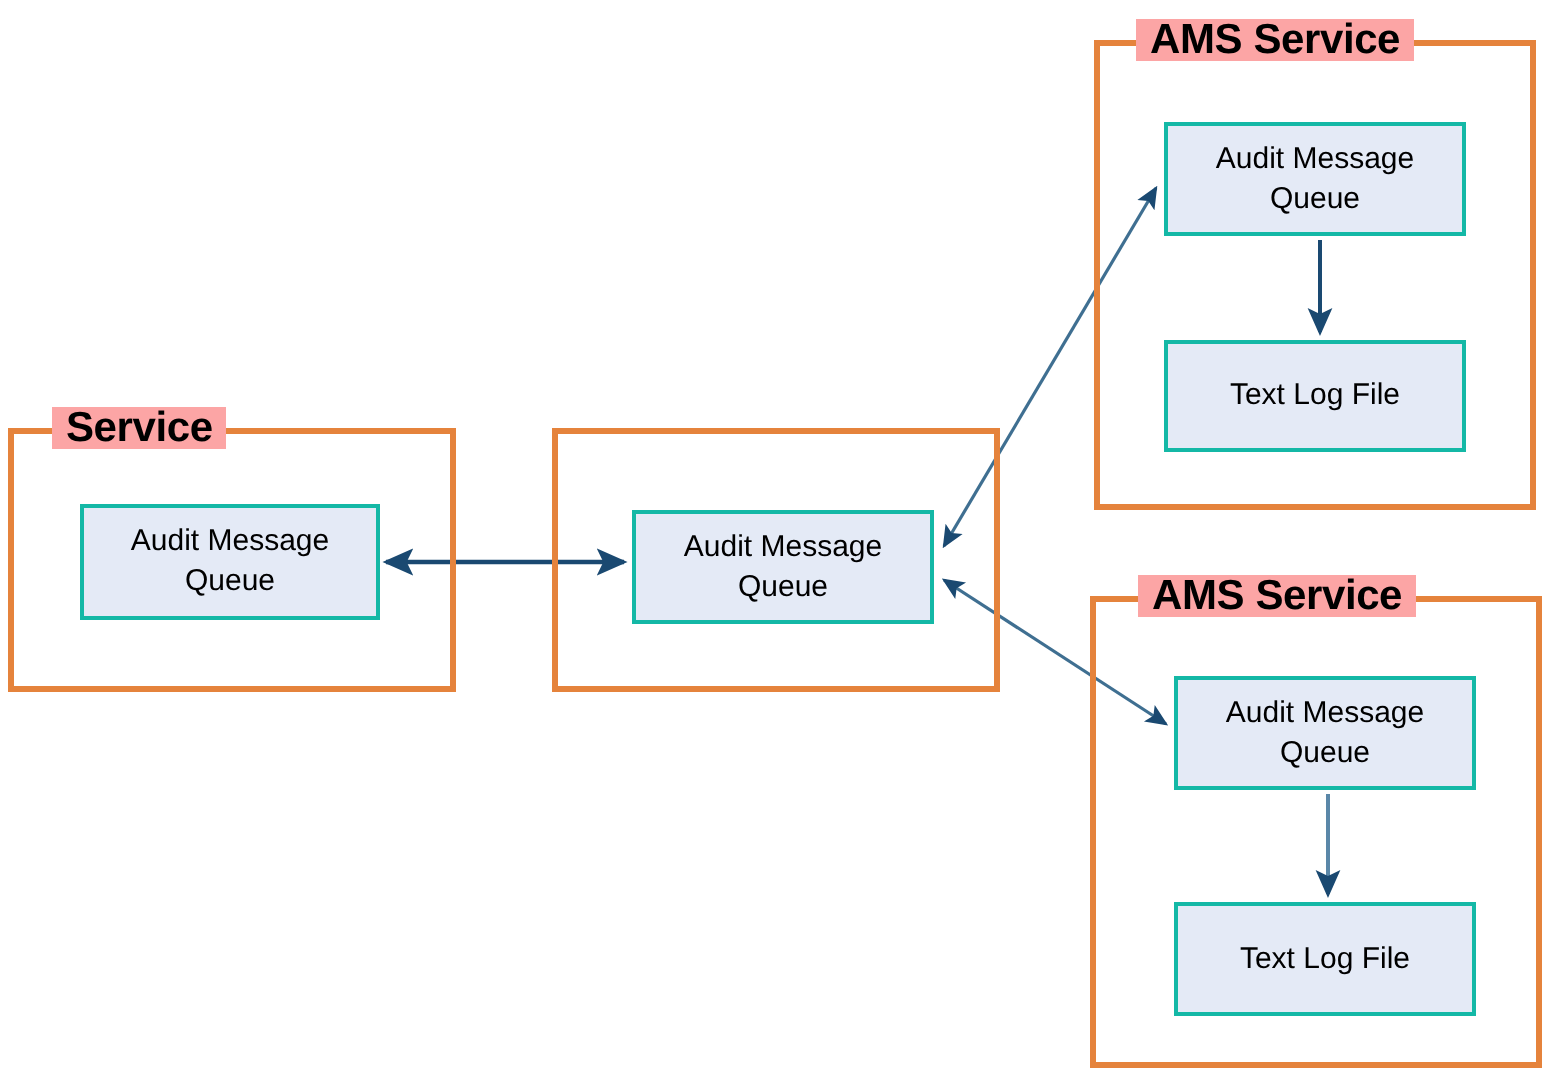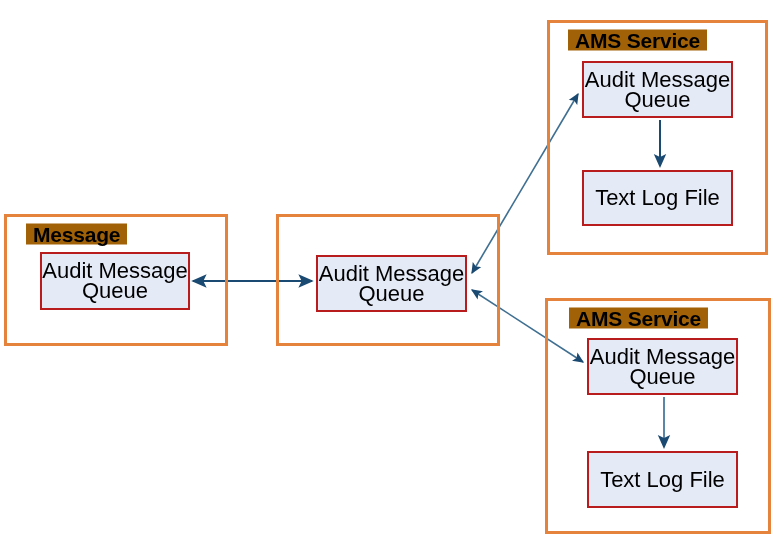--- a/index.html
+++ b/index.html
@@ -19,39 +19,38 @@
   }
   
   .container-box {
     position: absolute;
     border: 3px solid #e5833c;
     box-sizing: border-box;
     background: transparent;
   }
   .container-title {
     position: absolute;
-    background: #a16207;
+    background: #fca5a5;
     color: #000000;
     font-weight: bold;
     font-size: 21px;
     line-height: 21px;
     letter-spacing: -0.2px;
     padding: 0 7px;
     white-space: nowrap;
     transform: translateY(-50%);
-    margin-top: 20px;
   }
   
   .node-box {
     position: absolute;
     box-sizing: border-box;
     background: #e4eaf6;
-    border: 2px solid #b91c1c;
+    border: 2px solid #14b8a6;
     color: #000000;
-    font-size: 22px;
+    font-size: 15px;
     line-height: 20px;
     display: flex;
     align-items: center;
     justify-content: center;
     text-align: center;
     white-space: pre-line;
   }
   
   #arrow-layer {
     position: absolute;
@@ -90,21 +89,21 @@
     <line x1="472" y1="290" x2="583" y2="362" stroke="#3f6f91" stroke-width="1.6" marker-start="url(#tail-dark)" marker-end="url(#head-dark)"></line>
 
     
     <line x1="660" y1="120" x2="660" y2="166" stroke="#1a4971" stroke-width="2" marker-end="url(#head-light)"></line>
 
     
     <line x1="664" y1="397" x2="664" y2="447" stroke="#5a87a8" stroke-width="2" marker-end="url(#head-light)"></line>
   </svg>
 
   <div class="container-box" style="left:4px; top:214px; width:224px; height:132px;"></div>
-  <div class="container-title" style="left:26px; top:214px;">Message</div>
+  <div class="container-title" style="left:26px; top:214px;">Service</div>
   <div class="node-box" style="left:40px; top:252px; width:150px; height:58px;">Audit Message
 Queue</div>
 
   <div class="container-box" style="left:276px; top:214px; width:224px; height:132px;"></div>
   <div class="node-box" style="left:316px; top:255px; width:151px; height:57px;">Audit Message
 Queue</div>
 
   <div class="container-box" style="left:547px; top:20px; width:221px; height:235px;"></div>
   <div class="container-title" style="left:568px; top:20px;">AMS Service</div>
   <div class="node-box" style="left:582px; top:61px; width:151px; height:57px;">Audit Message

